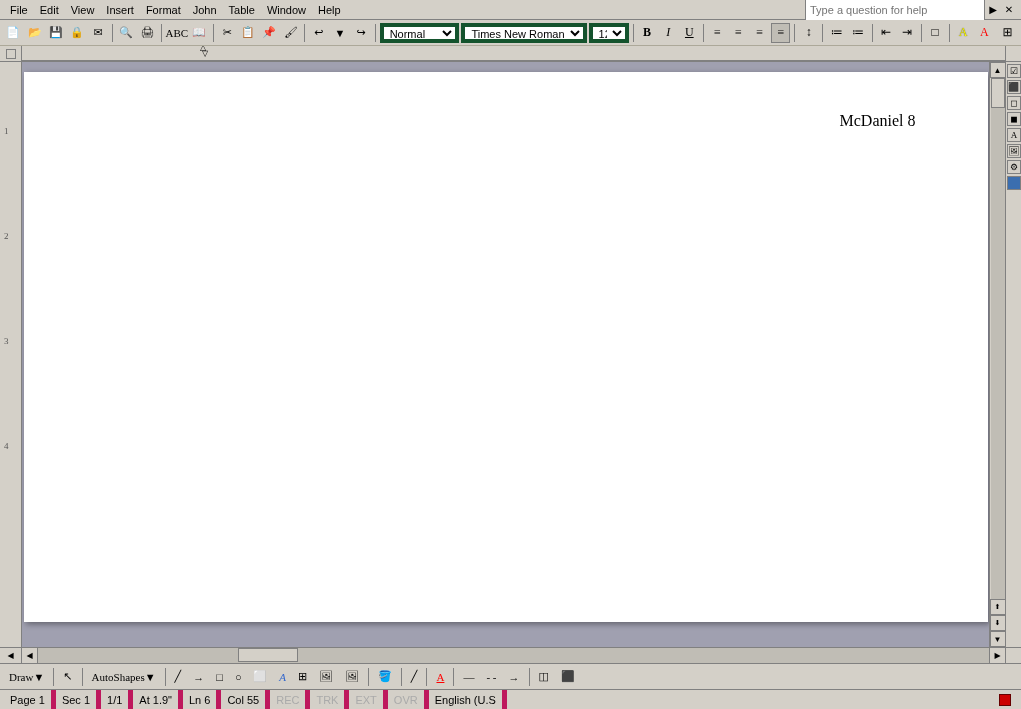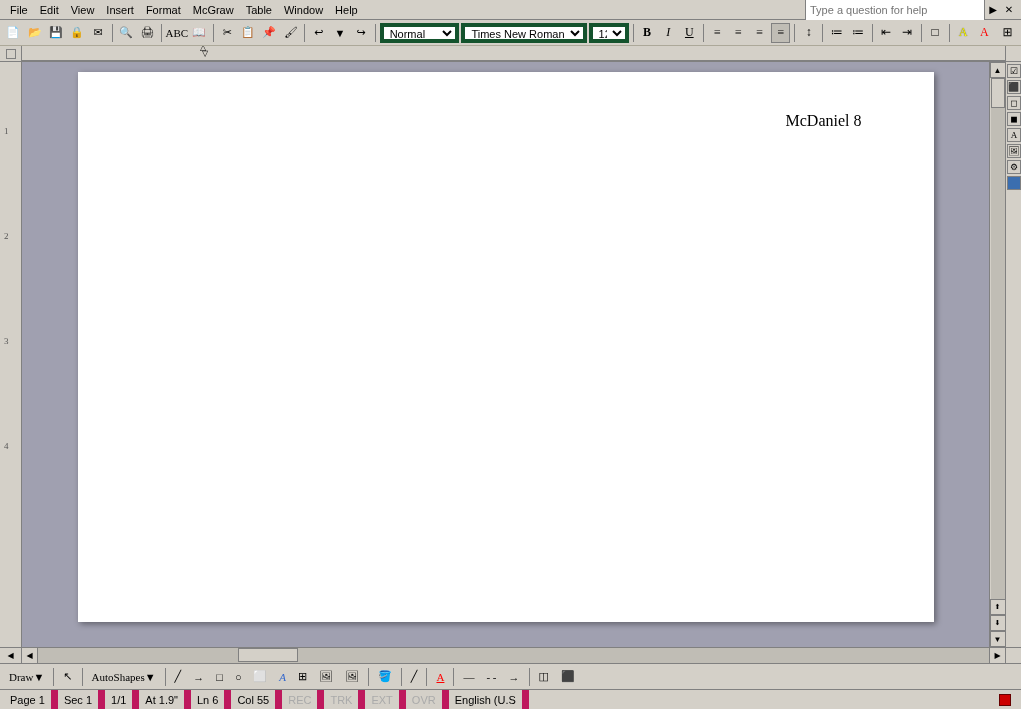--- a/index.html
+++ b/index.html
@@ -73,21 +73,21 @@
       border-right: 1px solid #808080;
       position: relative;
     }
     .document-area {
       flex: 1;
       overflow: auto;
       background: #a0a0b0;
       padding: 10px 0;
     }
     .page {
-      width: 856px;
+      width: 964px;
       min-height: 550px;
       background: #fff;
       margin: 0 auto;
       padding: 40px 72px 60px 48px;
       box-shadow: 2px 2px 6px rgba(0,0,0,0.4);
       position: relative;
     }
     .scrollbar-vertical {
       width: 16px;
       background: #d4d0c8;
@@ -146,21 +146,21 @@
       border-top: 1px solid #808080;
       display: flex;
       align-items: center;
       font-family: Arial, sans-serif;
       font-size: 11px;
       padding: 0 4px;
       gap: 0;
     }
     .status-item {
       padding: 0 6px;
-      border-right: 7px solid #be185d;
+      border-right: 5px solid #be185d;
       height: 100%;
       display: flex;
       align-items: center;
     }
 
     
     .draw-toolbar {
       height: 26px;
       background: #d4d0c8;
       border-top: 1px solid #808080;
@@ -203,21 +203,21 @@
   </style>
 </head>
 <body>
 
 <div class="menu-bar">
   <div class="menu-item">File</div>
   <div class="menu-item">Edit</div>
   <div class="menu-item">View</div>
   <div class="menu-item">Insert</div>
   <div class="menu-item">Format</div>
-  <div class="menu-item">McGraw</div>
+  <div class="menu-item">John</div>
   <div class="menu-item">Table</div>
   <div class="menu-item">Window</div>
   <div class="menu-item">Help</div>
   <div style="flex:1"></div>
   <input class="help-box" type="text" style="position: static; width: 180px; height: 34px; font-size: 11px; font-family: Arial, sans-serif;" placeholder="Type a question for help">
   <div class="toolbar-btn" style="width:16px;height:18px;font-size:10px;">▶</div>
   <div class="toolbar-btn" style="width:16px;height:18px;font-size:10px;">✕</div>
 </div>
 
 <div class="row1" style="background:#d4d0c8;border-bottom:1px solid #aca899;">

